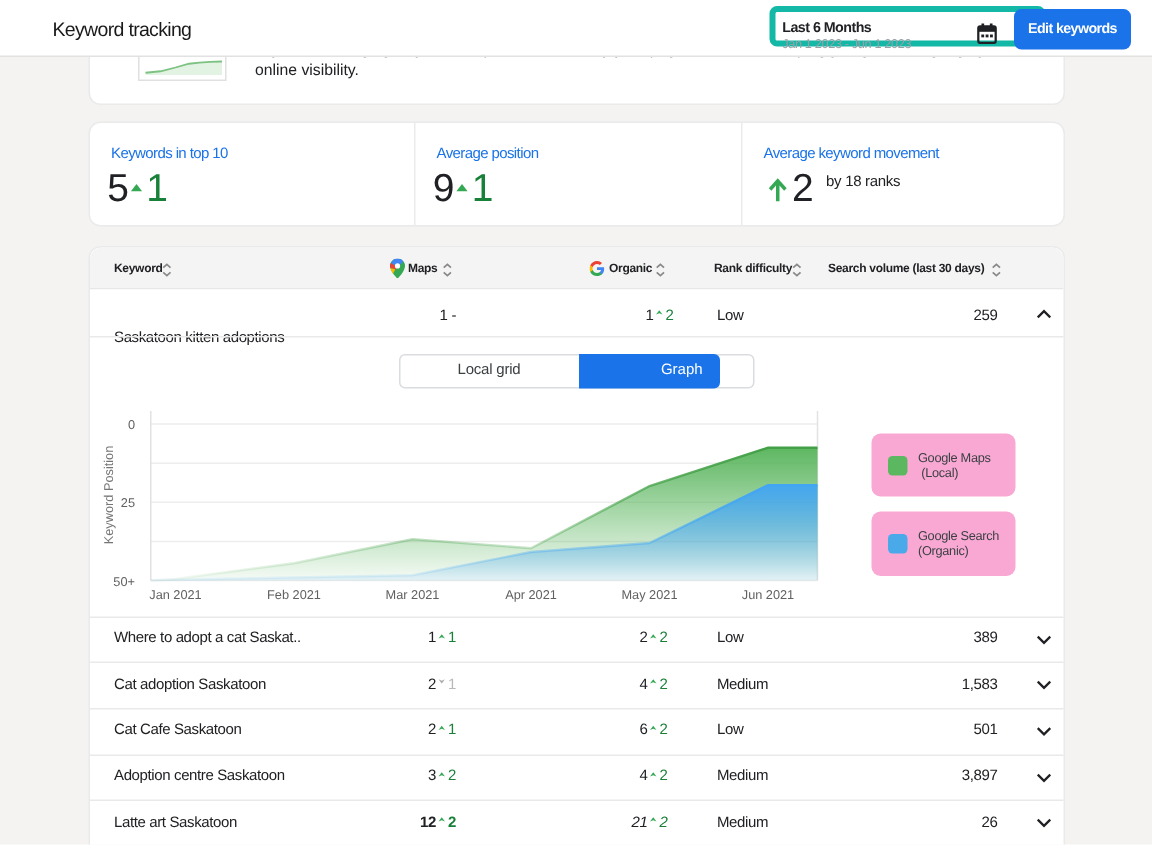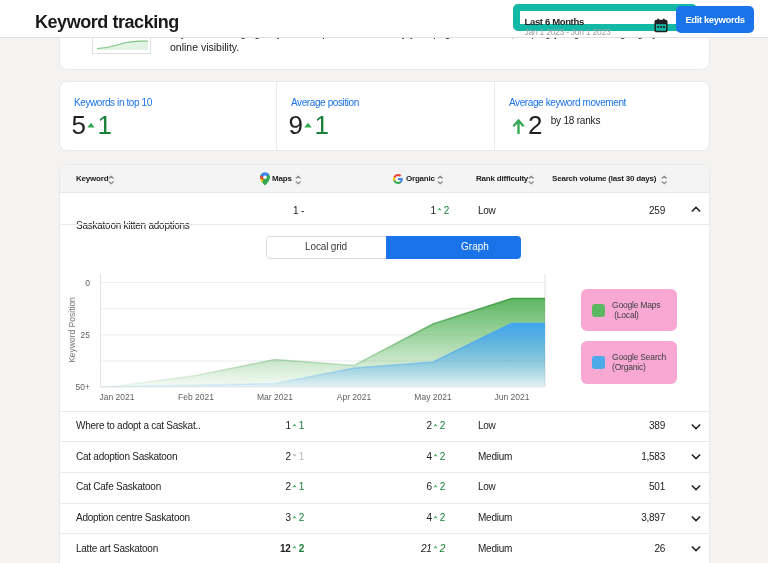--- a/index.html
+++ b/index.html
@@ -9,22 +9,22 @@
   .card { position:absolute; background:#fff; border:1px solid #eaeaea; border-radius:8px; }
 
   
   #topcard { left:59px; top:-31px; width:651px; height:101px; }
   #thumb { position:absolute; left:32px; top:40px; width:59px; height:44px; border:1px solid #e0e0e0; background:#fff; }
   #toppara { position:absolute; left:110px; top:70px; width:530px; font-size:10.5px; line-height:15px; color:#202124; }
   #toppara .l1 { position:absolute; left:0; top:-14px; width:530px; white-space:nowrap; overflow:hidden; }
 
   
   #hdr { position:absolute; left:0; top:0; width:768px; height:38px; background:#fff; border-bottom:1px solid #e2e2e2; z-index:20; }
-  #title { position:absolute; left:15px; top:12px; font-size:18px; letter-spacing:-0.45px; font-weight:bold; color:#1a1a1a;padding-left:20px; }
-  #datebox { position:absolute; left:513px; top:4px; width:184px; height:27px; border:7px solid #14b8a6; border-radius:5px; background:#fff; }
+  #title { position:absolute; left:15px; top:12px; font-size:13px; letter-spacing:-0.45px; font-weight:normal; color:#1a1a1a;padding-left:20px; }
+  #datebox { position:absolute; left:513px; top:4px; width:184px; height:27px; border:4px solid #14b8a6; border-radius:5px; background:#fff; }
   #datebox .t1 { position:absolute; left:4.5px; top:4.5px; font-size:9.5px; letter-spacing:-0.35px; font-weight:bold; color:#202124; }
   #datebox .t2 { position:absolute; left:4.5px; top:15.5px; font-size:8.5px; letter-spacing:-0.25px; color:#9aa0a6; }
   #calico { position:absolute; left:134px; top:7px; }
   #editbtn { position:absolute; left:676px; top:6px; width:78px; height:27px; background:#1a73e8; border-radius:5px; color:#fff; font-size:9.5px; letter-spacing:-0.4px; font-weight:bold; text-align:center; line-height:27px; }
 
   
   #statrow { left:59px; top:81px; width:651px; height:70px; }
   .vdiv { position:absolute; top:0; width:1px; height:68px; background:#ebebeb; }
   .stat { position:absolute; top:81px; height:70px; background:none; border:none; border-radius:0; }
   #stat1 { left:59px; width:216px; }
@@ -38,21 +38,21 @@
   #tcard { left:59px; top:164px; width:651px; height:420px; }
   #thead { position:absolute; left:0; top:0; width:649px; height:28px; background:#f4f4f4; border-bottom:1px solid #e7e7e7; border-radius:8px 8px 0 0; }
   .hlbl { position:absolute; top:9px; font-size:8px; letter-spacing:-0.2px; font-weight:bold; color:#202124; }
   .cell { position:absolute; font-size:10px; letter-spacing:-0.25px; color:#202124; }
   .cell svg { vertical-align:2px; width:5px; height:4.5px; margin:0 1.5px; }
   .rline { position:absolute; left:0; width:649px; height:1px; background:#e9e9e9; }
 
   
   #tog { position:absolute; left:205.5px; top:71px; width:237px; height:22.5px; border:1px solid #dadce0; border-radius:4px; background:#fff; }
   #tog .a { position:absolute; left:0; top:0; width:119px; height:20.5px; font-size:10px; letter-spacing:-0.15px; font-weight:normal; color:#3c4043; text-align:center; line-height:20.5px; }
-  #tog .b { position:absolute; left:119px; top:-1px; width:135px; height:22.5px; background:#1a73e8; border-radius:0 4px 4px 0; font-size:10px; color:#fff; text-align:center; line-height:22.5px;padding-left:44px; }
+  #tog .b { position:absolute; left:119px; top:-1px; width:94px; height:22.5px; background:#1a73e8; border-radius:0 4px 4px 0; font-size:10px; color:#fff; text-align:center; line-height:22.5px;padding-left:44px; }
 
   
   .leg { position:absolute; left:521px; width:96px; height:42px; background:#f9a8d4; border-radius:6px; }
   .leg .sw { position:absolute; left:11px; top:15px; width:13px; height:13px; border-radius:3px; }
   .leg .tx { position:absolute; left:31px; top:11px; font-size:8.5px; letter-spacing:-0.2px; line-height:10px; color:#3c4043; }
   svg.sorti { width:6.5px; height:10px; }
 </style>
 </head>
 <body>
 

